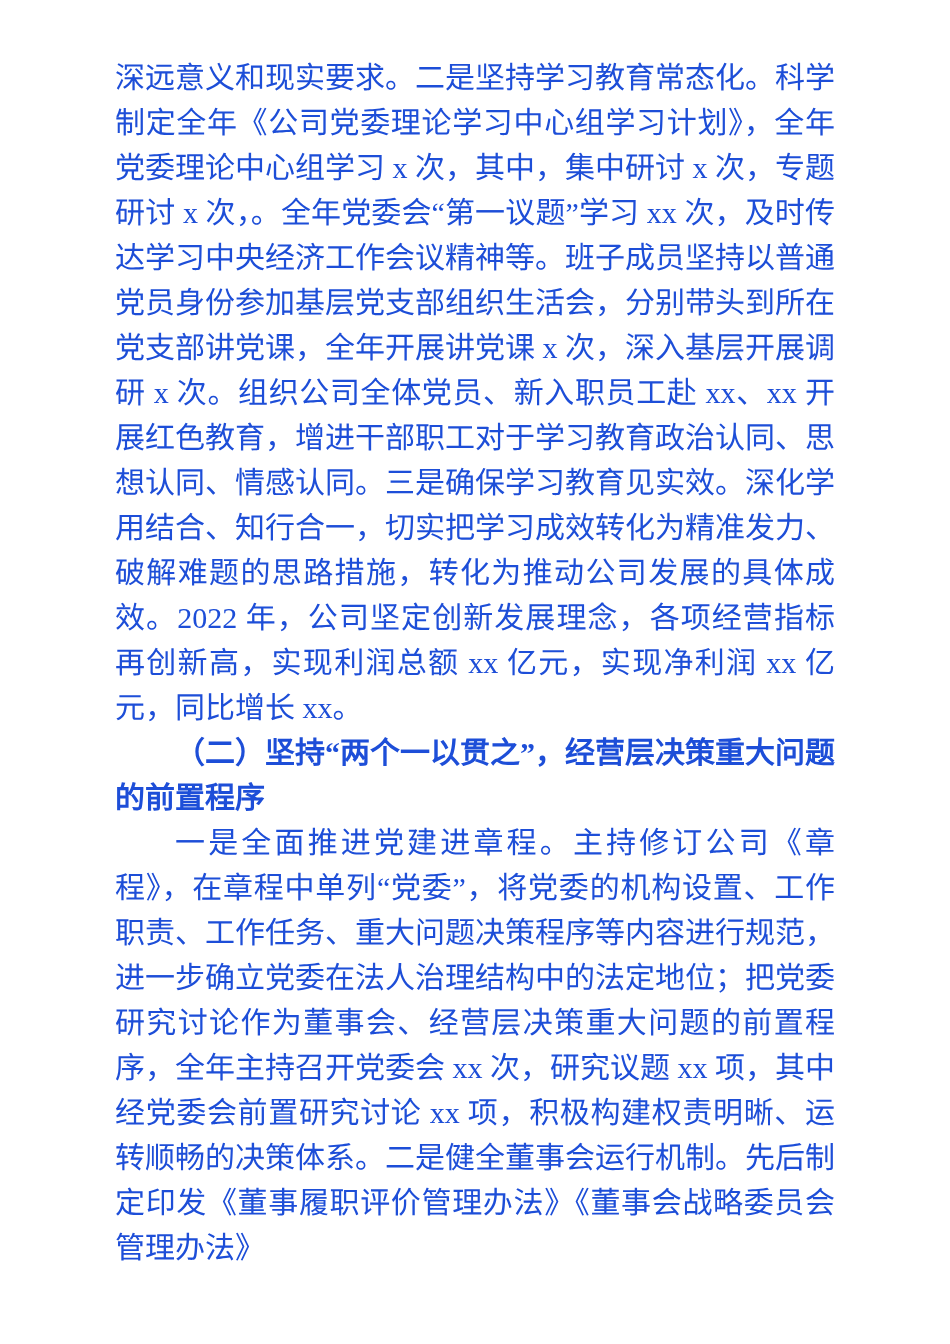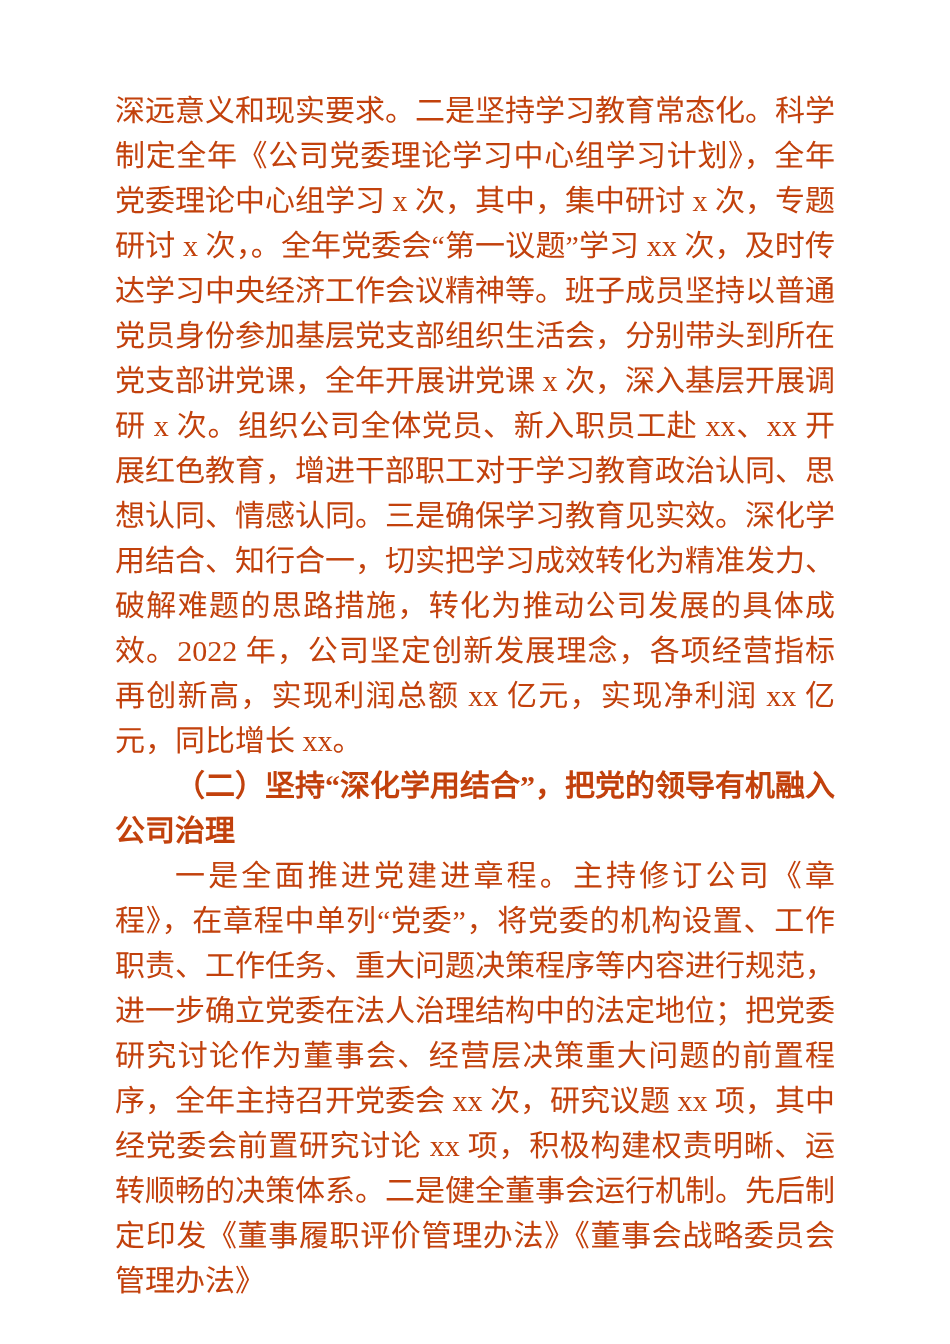--- a/index.html
+++ b/index.html
@@ -10,23 +10,23 @@
   body {
     width: 950px;
     height: 1344px;
     overflow: hidden;
     font-family: "Liberation Serif", "DejaVu Serif", serif;
   }
   .page {
     box-sizing: border-box;
     width: 950px;
     height: 1232px;
-    padding: 88px 115px 0 115px;
+    padding: 55px 115px 0 115px;
     background: #ffffff;
-    color: #c2410c;
+    color: #1d4ed8;
   }
   .page p {
     margin: 0;
     font-size: 30px;
     line-height: 45px;
     text-align: justify;
     text-justify: inter-ideograph;
     letter-spacing: 0;
     word-break: break-all;
   }
@@ -35,15 +35,15 @@
   }
   .section-heading {
     font-weight: bold;
   }
 </style>
 </head>
 <body>
 
 <div class="page">
   <p class="body-text">深远意义和现实要求。二是坚持学习教育常态化。科学制定全年《公司党委理论学习中心组学习计划》，全年党委理论中心组学习 x 次，其中，集中研讨 x 次，专题研讨 x 次，。全年党委会“第一议题”学习 xx 次，及时传达学习中央经济工作会议精神等。班子成员坚持以普通党员身份参加基层党支部组织生活会，分别带头到所在党支部讲党课，全年开展讲党课 x 次，深入基层开展调研 x 次。组织公司全体党员、新入职员工赴 xx、xx 开展红色教育，增进干部职工对于学习教育政治认同、思想认同、情感认同。三是确保学习教育见实效。深化学用结合、知行合一，切实把学习成效转化为精准发力、破解难题的思路措施，转化为推动公司发展的具体成效。2022 年，公司坚定创新发展理念，各项经营指标再创新高，实现利润总额 xx 亿元，实现净利润 xx 亿元，同比增长 xx。</p>
-  <p class="section-heading indent-2em">（二）坚持“深化学用结合”，把党的领导有机融入公司治理</p>
+  <p class="section-heading indent-2em">（二）坚持“两个一以贯之”，经营层决策重大问题的前置程序</p>
   <p class="body-text indent-2em">一是全面推进党建进章程。主持修订公司《章程》，在章程中单列“党委”，将党委的机构设置、工作职责、工作任务、重大问题决策程序等内容进行规范，进一步确立党委在法人治理结构中的法定地位；把党委研究讨论作为董事会、经营层决策重大问题的前置程序，全年主持召开党委会 xx 次，研究议题 xx 项，其中经党委会前置研究讨论 xx 项，积极构建权责明晰、运转顺畅的决策体系。二是健全董事会运行机制。先后制定印发《董事履职评价管理办法》《董事会战略委员会管理办法》</p>
 </div>
 
 </body></html>

